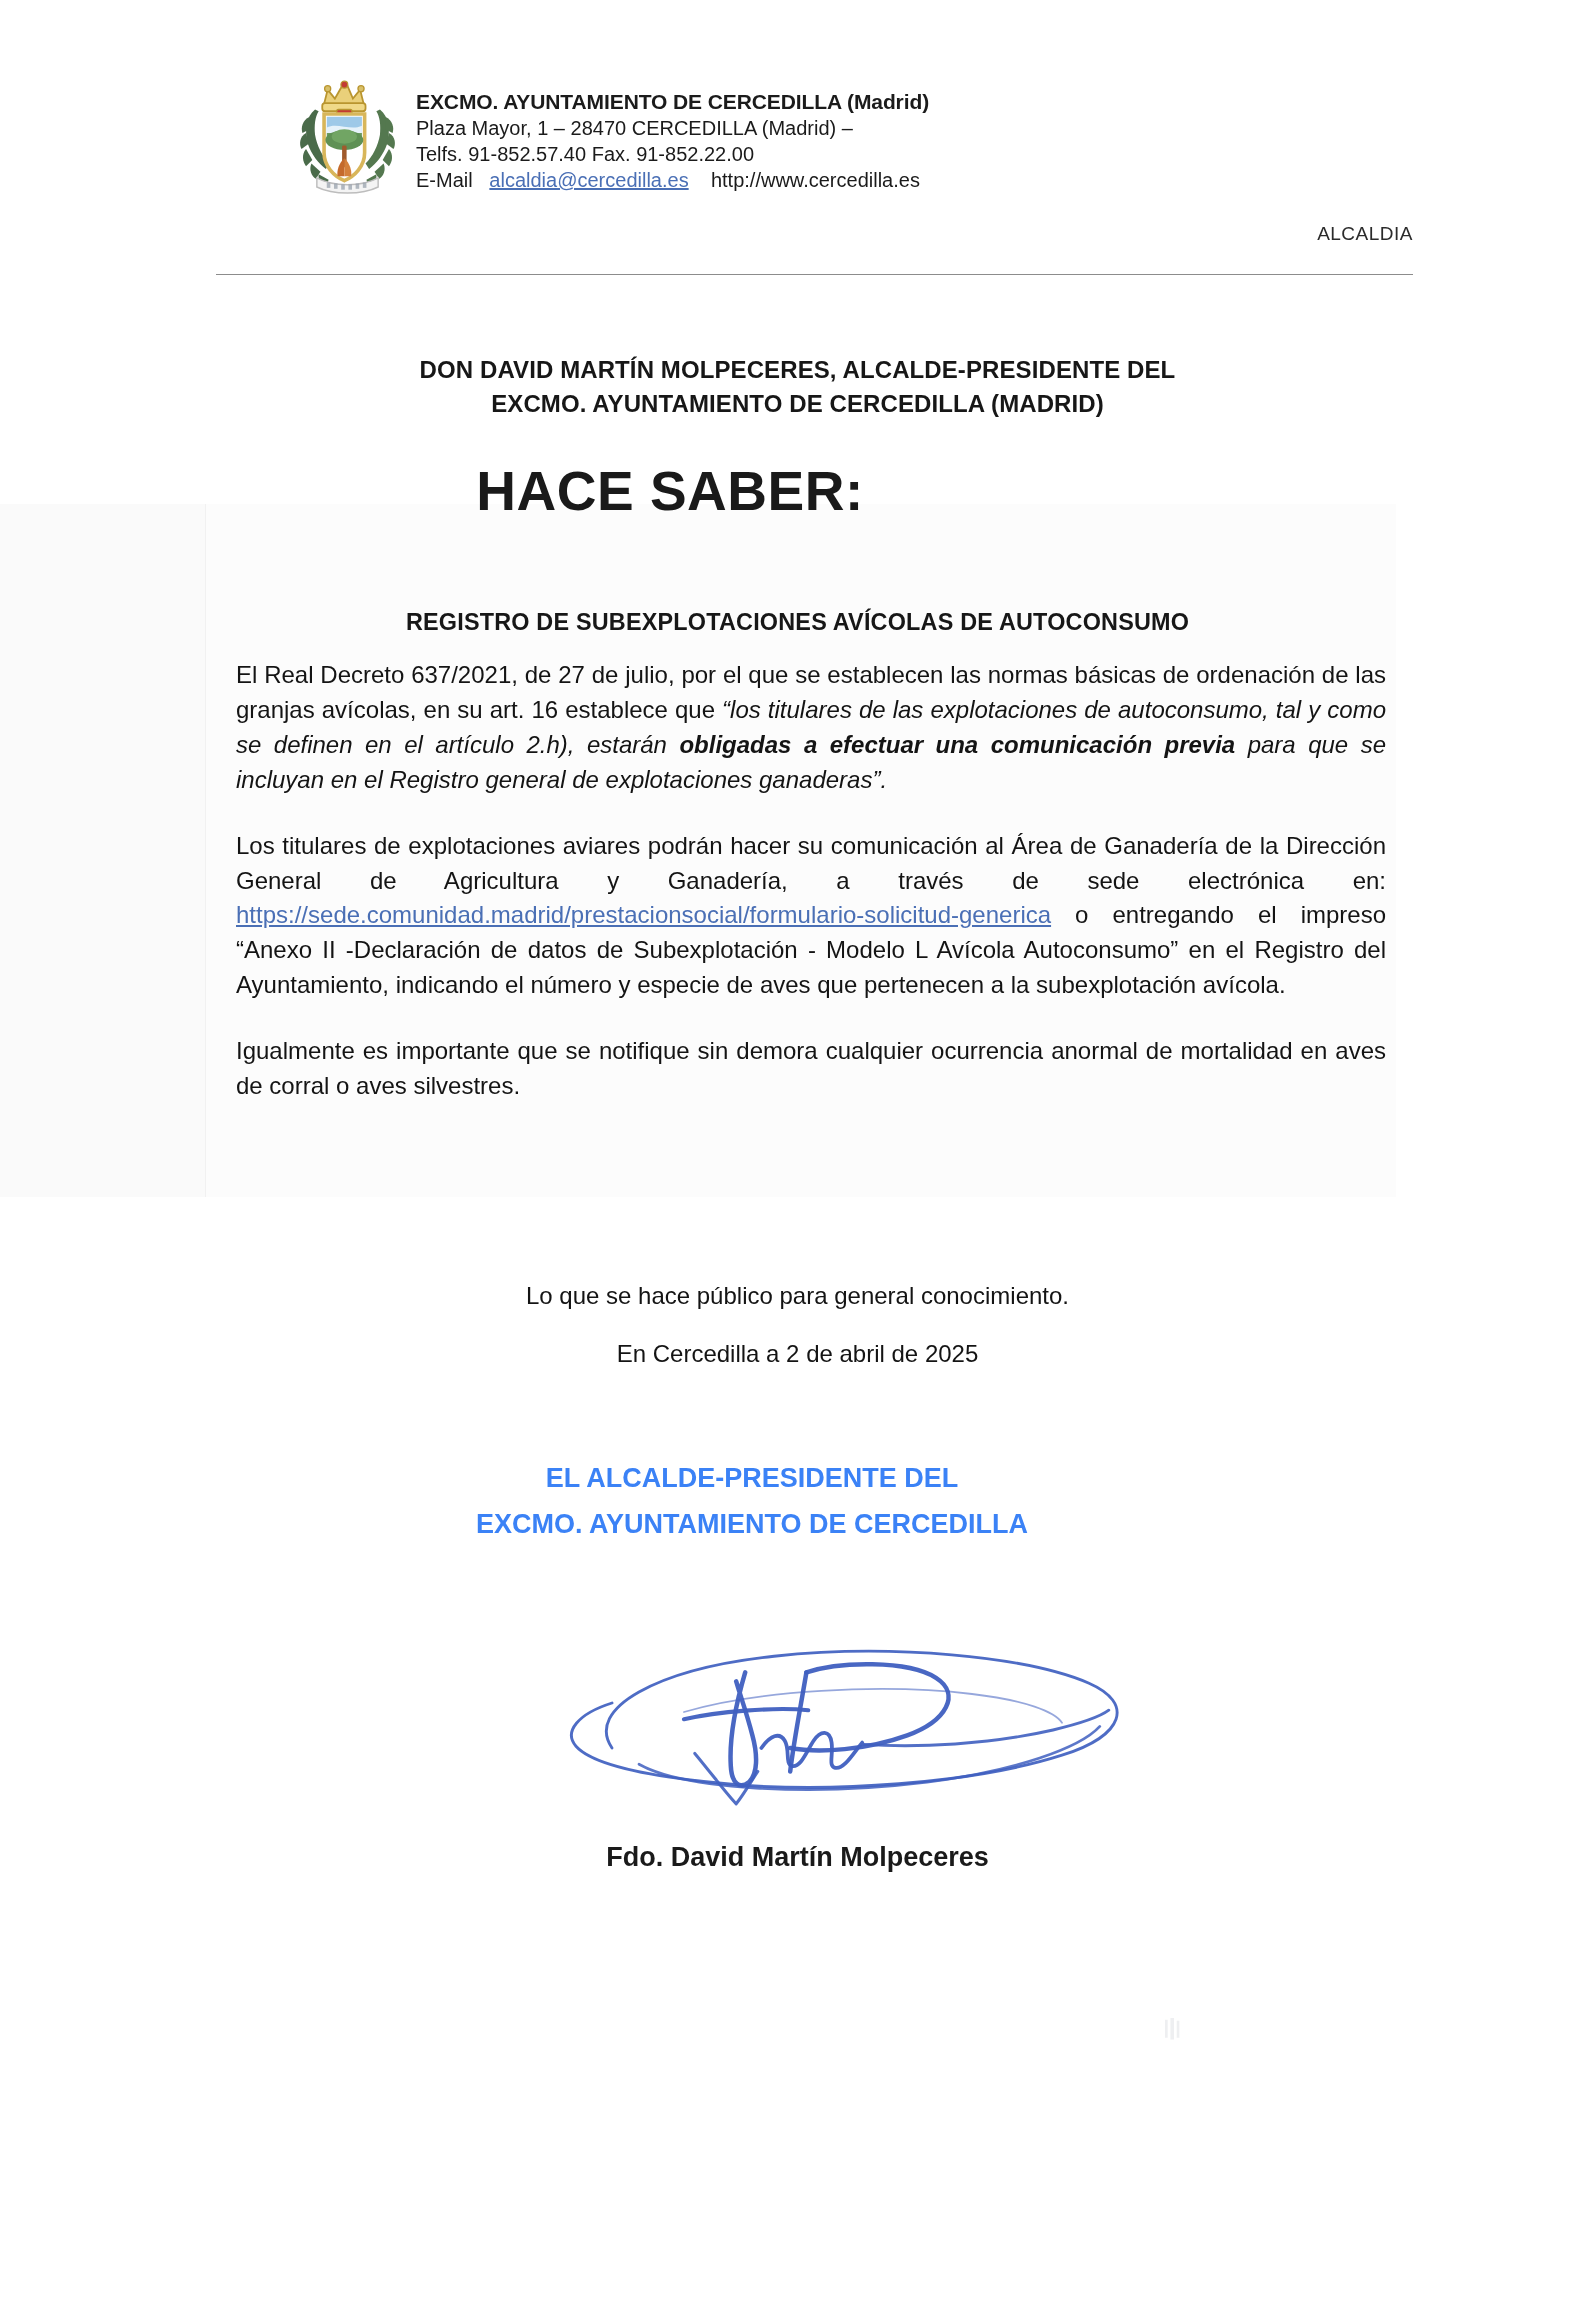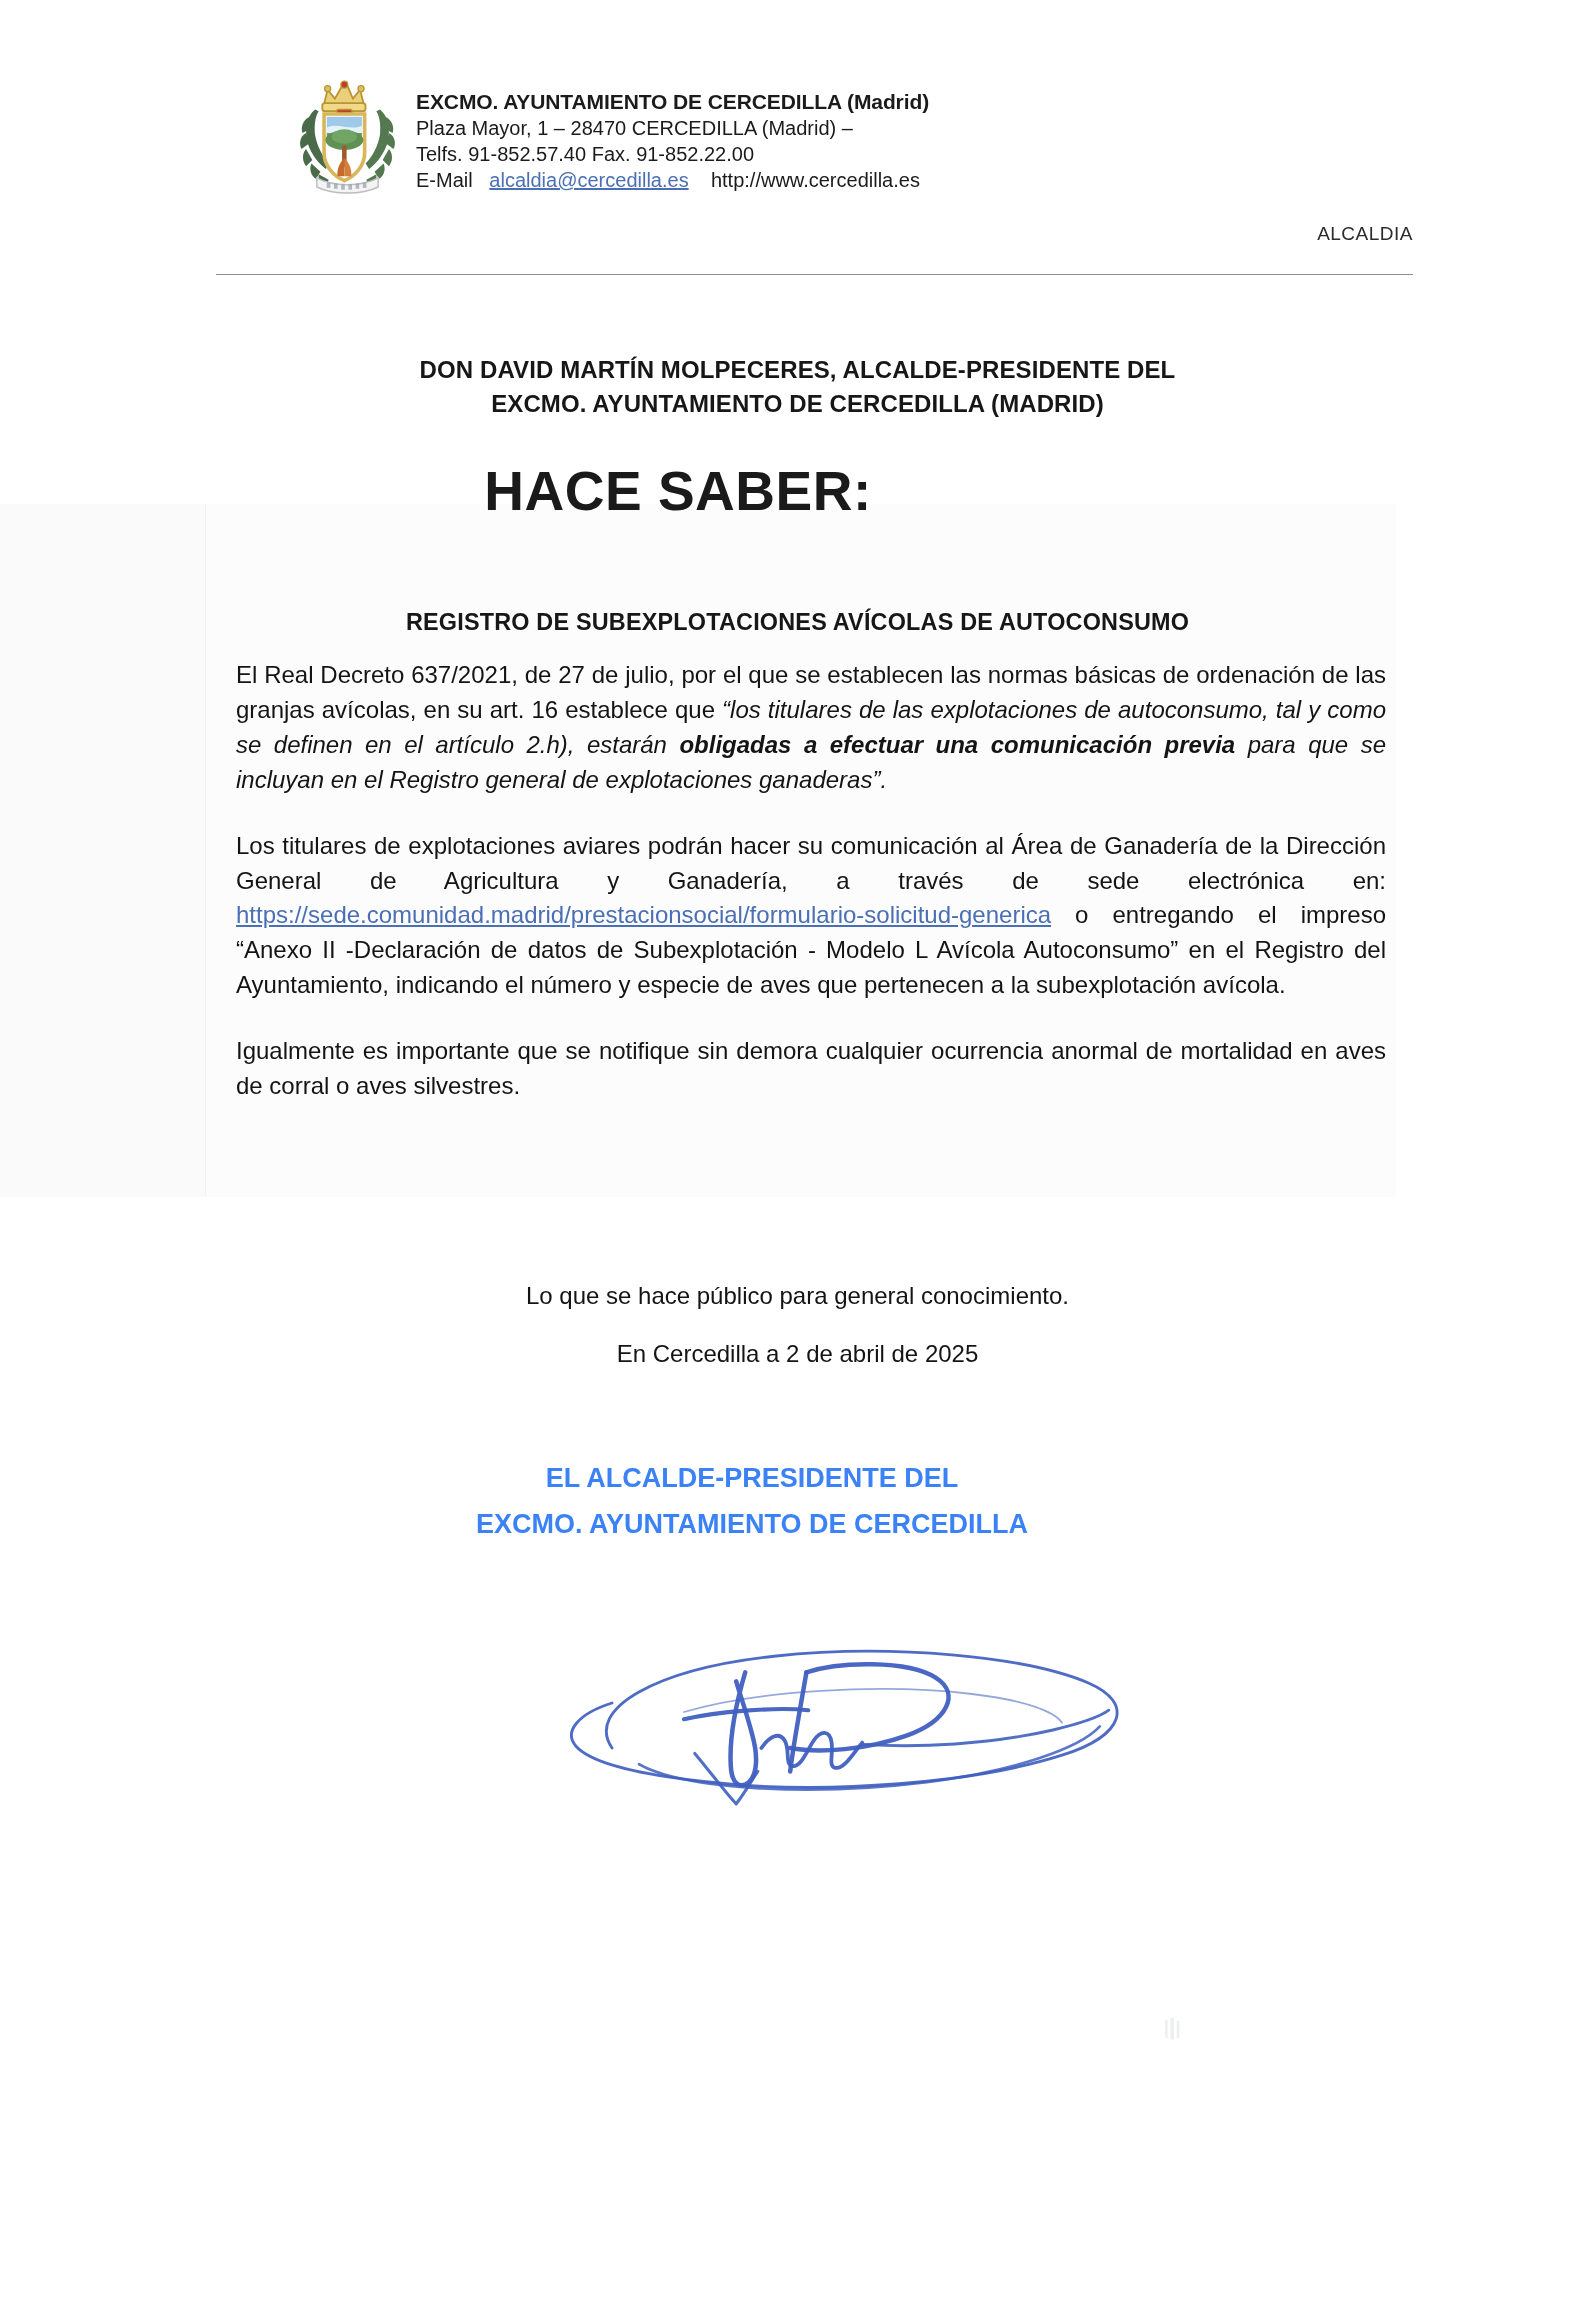--- a/index.html
+++ b/index.html
@@ -104,21 +104,21 @@
     width: 1595px;
     text-align: center;
     font-size: 24px;
     font-weight: bold;
     line-height: 1.42;
     letter-spacing: 0.1px;
     color: #171717;
   }
   .hace-saber {
     position: absolute;
-    left: 8px;
+    left: 0;
     top: 459px;
     width: 1340px;
     text-align: center;
     font-size: 55px;
     font-weight: bold;
     letter-spacing: 0.5px;
     color: #1a1a1a;
   }
   .subject {
     position: absolute;
@@ -350,20 +350,21 @@
 
         <path d="M212 166 C232 190 248 212 258 222 C266 212 274 198 282 186" stroke-width="3.4" opacity="0.9"></path>
 
         <path d="M400 156 C460 160 540 156 610 140 C648 131 664 124 672 118" stroke-width="3.2" opacity="0.9"></path>
 
         <path d="M200 120 C280 96 420 88 520 100 C580 107 612 120 620 132" stroke-width="2" opacity="0.55"></path>
       </g>
     </svg>
   </div>
 
+  <div class="fdo">Fdo. David Martín Molpeceres</div>
 
   <div class="faint-mark">
     <svg viewBox="0 0 34 26" width="31" height="23.4" aria-hidden="true">
       <g fill="#9aa3ae">
         <rect x="2" y="2" width="3" height="20"></rect>
         <rect x="8" y="0" width="4" height="24"></rect>
         <rect x="15" y="3" width="3" height="19"></rect>
       </g>
     </svg>
   </div>

